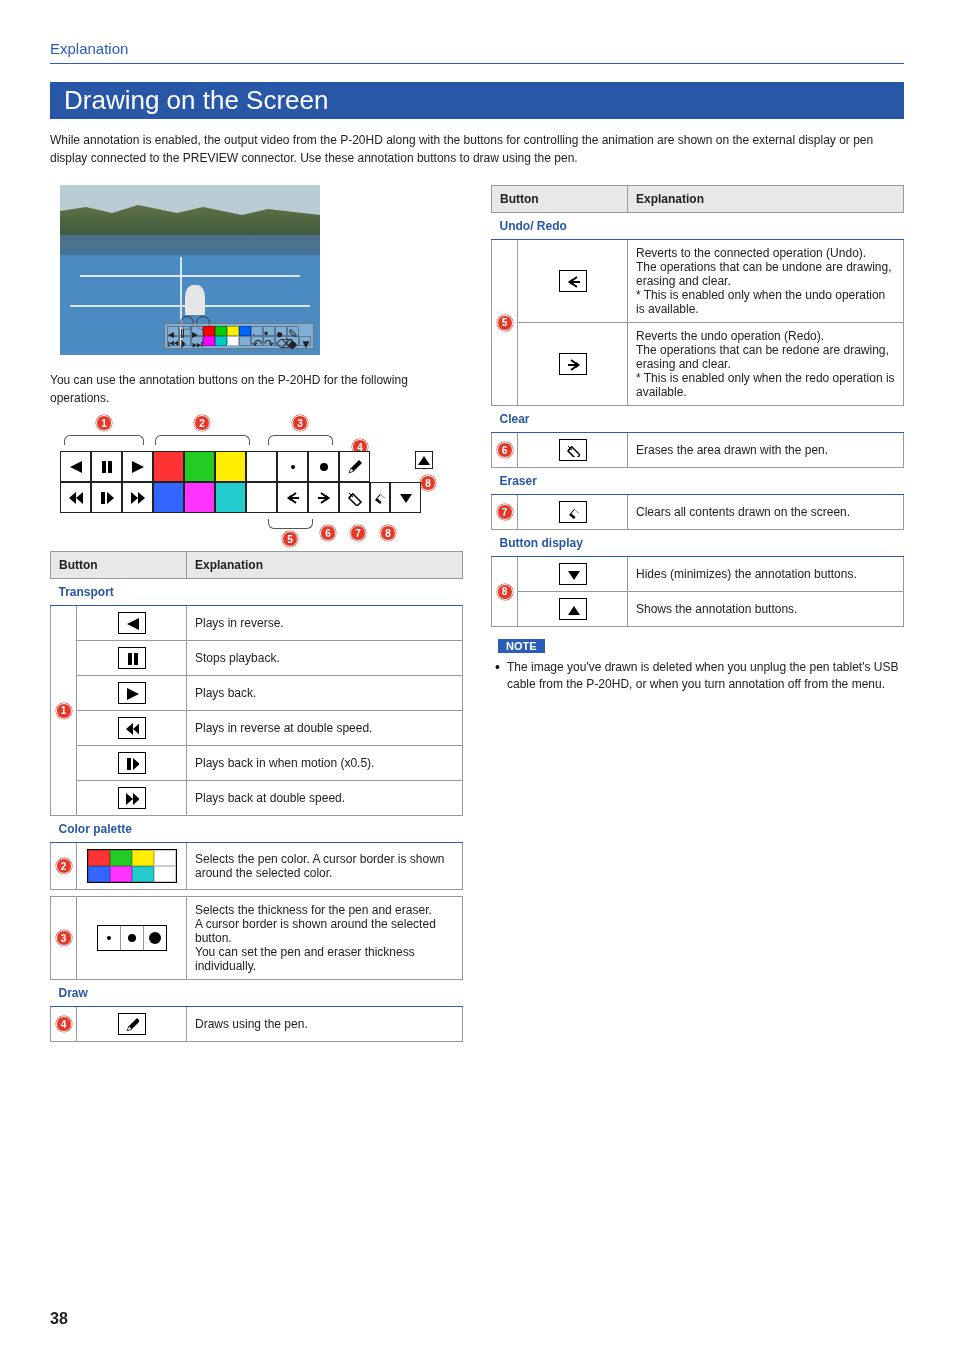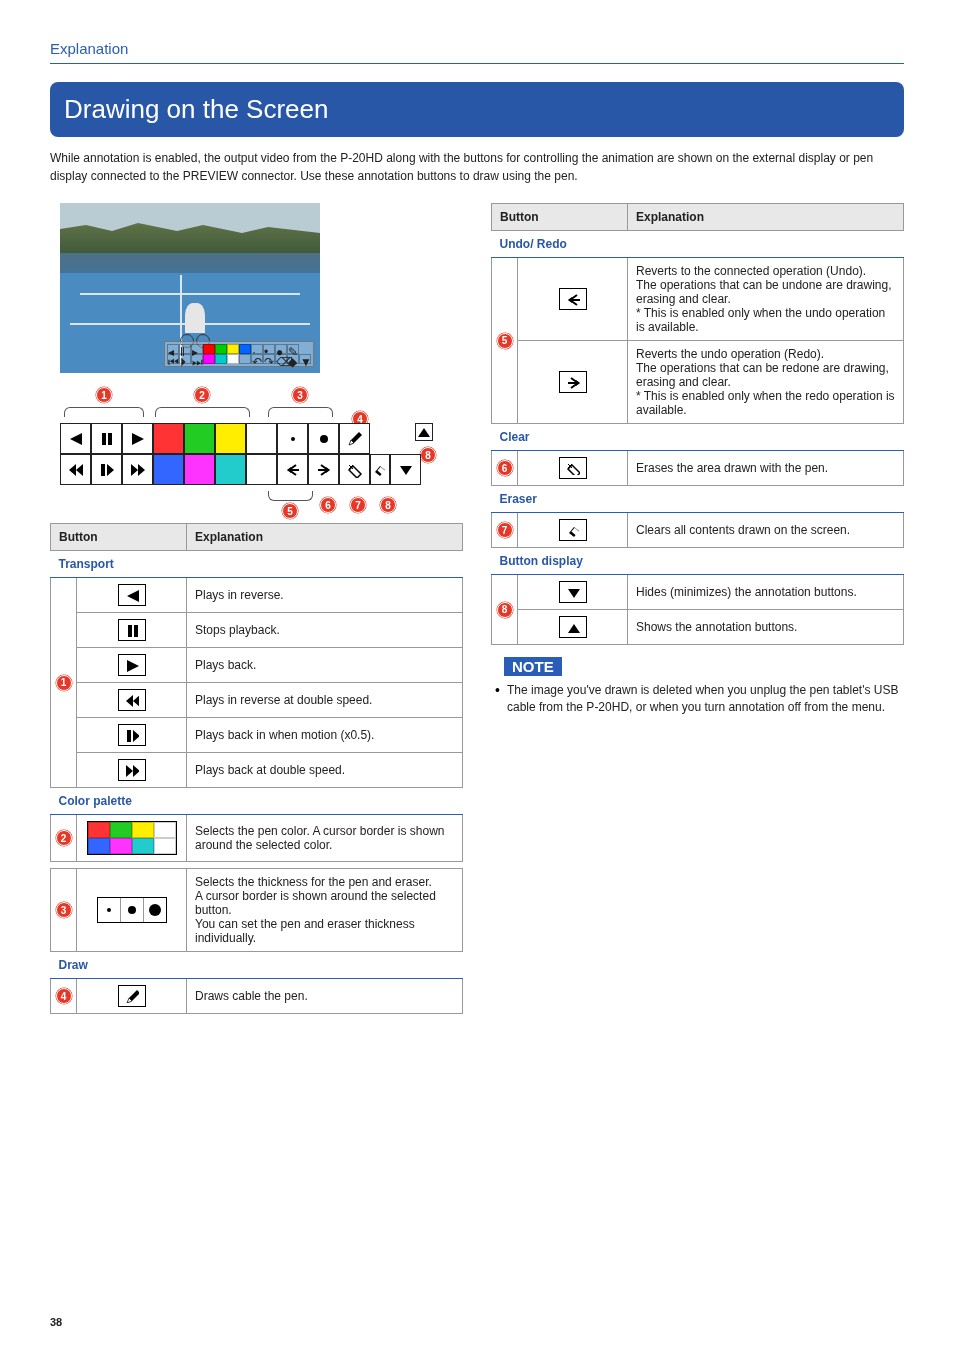--- a/index.html
+++ b/index.html
@@ -18,23 +18,22 @@
     font-size: 15px;
     padding-bottom: 6px;
     border-bottom: 1px solid #2a5db8;
     margin-bottom: 18px;
   }
   .main-title {
     background: #2957a7;
     color: #fff;
     font-size: 26px;
     font-weight: 300;
-    padding: 12px 14px;
+    padding: 3px 14px;
     margin-bottom: 12px;
-    border-radius: 8px;
   }
   .intro {
     font-size: 12px;
     line-height: 1.5;
     margin-bottom: 18px;
   }
   .columns {
     display: flex;
     gap: 28px;
   }
@@ -189,24 +188,24 @@
     grid-template-columns: repeat(4, 22px);
     grid-template-rows: 16px 16px;
     border:1.5px solid #000;
   }
   .palette div { border:1px solid rgba(0,0,0,0.2); }
 
   .note-label {
     display:inline-block;
     background:#2a5db8;
     color:#fff;
-    font-size:15px;
+    font-size:11px;
     font-weight:bold;
     padding:1px 8px;
-    margin: 6px 13px;
+    margin: 6px 7px;
   }
   ul.notes {
     list-style: none;
     padding-left: 4px;
   }
   ul.notes li {
     font-size: 12px;
     line-height: 1.45;
     margin-bottom: 6px;
     padding-left: 12px;
@@ -218,21 +217,21 @@
     position: absolute;
     left: 0;
     font-size: 14px;
     top: -2px;
   }
 
   .page-num {
     position: absolute;
     left: 50px;
     bottom: 22px;
-    font-size: 11px;
+    font-size: 16px;
     font-weight: bold;
   }
 </style>
 </head>
 <body>
 
 <svg width="0" height="0" style="position:absolute">
   <defs>
     <g id="i-revplay">
         <polygon points="14,2 2,8 14,14" fill="#000"></polygon>
@@ -341,20 +340,21 @@
             <div class="cell"></div>
           <div class="cell">↶</div>
             <div class="cell">↷</div>
             <div class="cell">⌫</div>
             <div class="cell">◆</div>
             <div class="cell">▼</div>
         </div>
       </div>
     </div>
 
+    <p class="para">You can use the annotation buttons on the P-20HD for the following operations.</p>
 
     <div class="diagram">
       <div class="brace b1"></div>
         <div class="brace b2"></div>
         <div class="brace b3"></div>
       <div class="badge n1">1</div>
         <div class="badge n2">2</div>
         <div class="badge n3">3</div>
         <div class="badge n4">4</div>
       <div class="b5"></div>
@@ -564,21 +564,21 @@
           </tr>
       <tr>
         <td class="num-cell">
               <div class="badge" style="margin:auto">4</div>
             </td>
         <td class="icon-cell"><span class="ibox">
                 <svg>
                   <use href="#i-pen"></use>
                 </svg>
               </span></td>
-        <td>Draws cable the pen.</td>
+        <td>Draws using the pen.</td>
       </tr>
     </tbody>
       </table>
   </div>
 
   <div class="col">
     <table class="spec">
       <tbody>
           <tr>
         <th colspan="2">Button</th>

